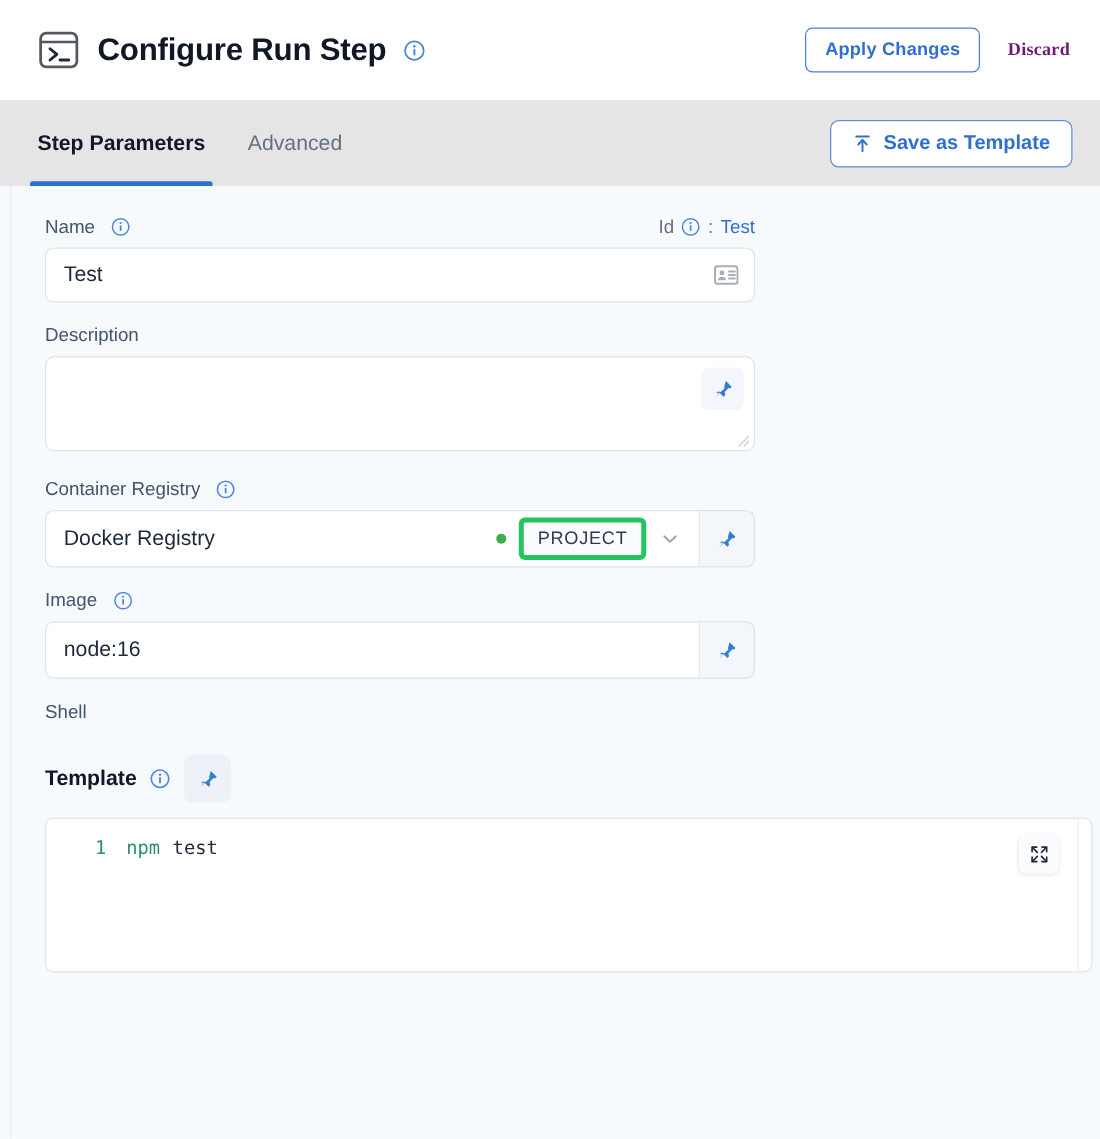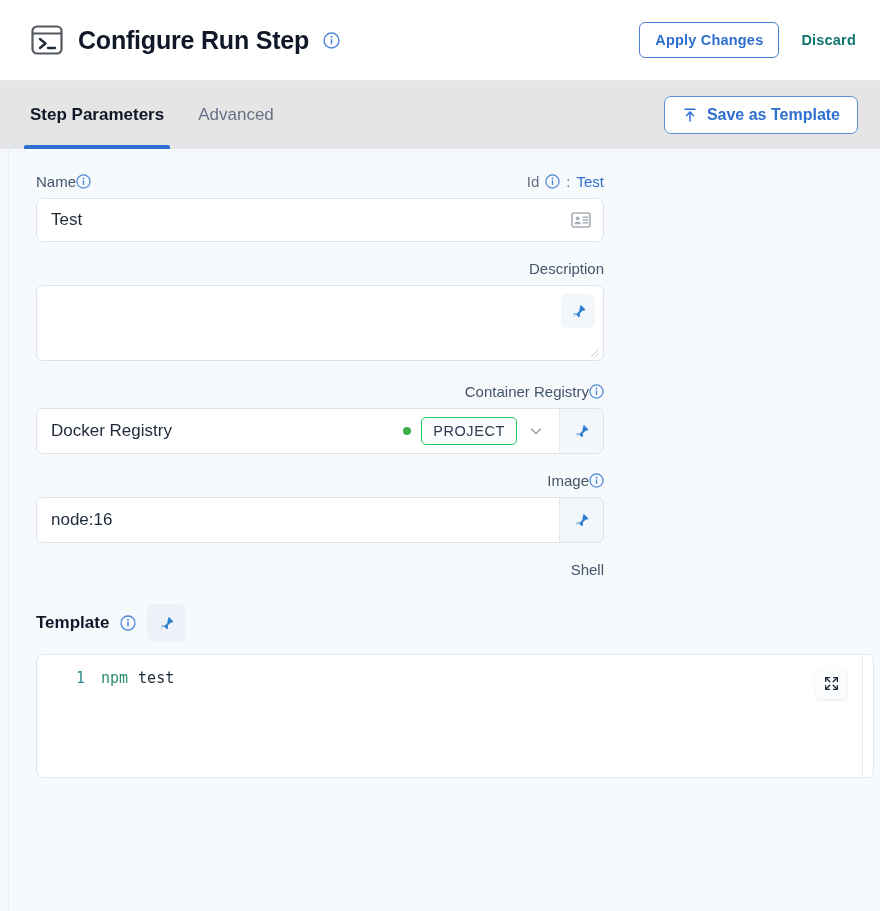--- a/index.html
+++ b/index.html
@@ -42,26 +42,26 @@
     font-size: 14.5px;
     font-weight: bold;
     letter-spacing: 0.2px;
     padding: 9px 15px;
     cursor: pointer;
     font-family: "Liberation Sans", sans-serif;
     white-space: nowrap;
   }
   .btn-link {
     background: none; border: none;
-    color: #0f766e;
+    color: #701a75;
     font-size: 14.5px;
     font-weight: bold;
     letter-spacing: 0.2px;
     cursor: pointer;
-    font-family: Liberation Sans, sans-serif;
+    font-family: Liberation Serif, serif;
     padding: 0;
     white-space: nowrap;
   }
 
   
   .tabbar {
     height: 68px;
     background: #e5e5e5;
     border-bottom: 1px solid #dfe6ef;
     display: flex;
@@ -113,24 +113,23 @@
     position: absolute;
     left: 8px; top: 0; bottom: 0;
     width: 1px;
     background: #e6edf5;
   }
   .form { padding-left: 36px; padding-right: 20px; }
 
   .field { margin-bottom: 18px; }
   .label-row {
     display: flex; align-items: center;
-    gap: 0;
+    gap: 13px;
     margin-bottom: 8px;
     width: 568px;
-    justify-content: flex-end;
   }
   .label {
     font-size: 15px;
     color: #44546a;
     white-space: nowrap;
   }
   .label.strong { font-weight: bold; font-size: 17px; color: #101828; }
   .label-spacer { flex: 1; }
   .id-row { display: flex; align-items: center; gap: 6px; font-size: 15px; color: #667085; }
   .id-value { color: #2f6fd0; }
@@ -174,21 +173,21 @@
     cursor: pointer;
     background: transparent;
   }
   .icon-btn.sep { border-left: 1px solid #e6eaee; }
 
   .green-dot {
     width: 8px; height: 8px; border-radius: 50%;
     background: #3fae4b; flex: none;
   }
   .badge {
-    border: 1px solid #22c55e;
+    border: 4px solid #22c55e;
     border-radius: 5px;
     background: #fbfcfe;
     color: #2b3a4f;
     font-size: 14.5px;
     letter-spacing: 0.6px;
     padding: 5px 11px;
     flex: none;
     white-space: nowrap;
   }
   .chev { width: 18px; height: 18px; flex: none; }

